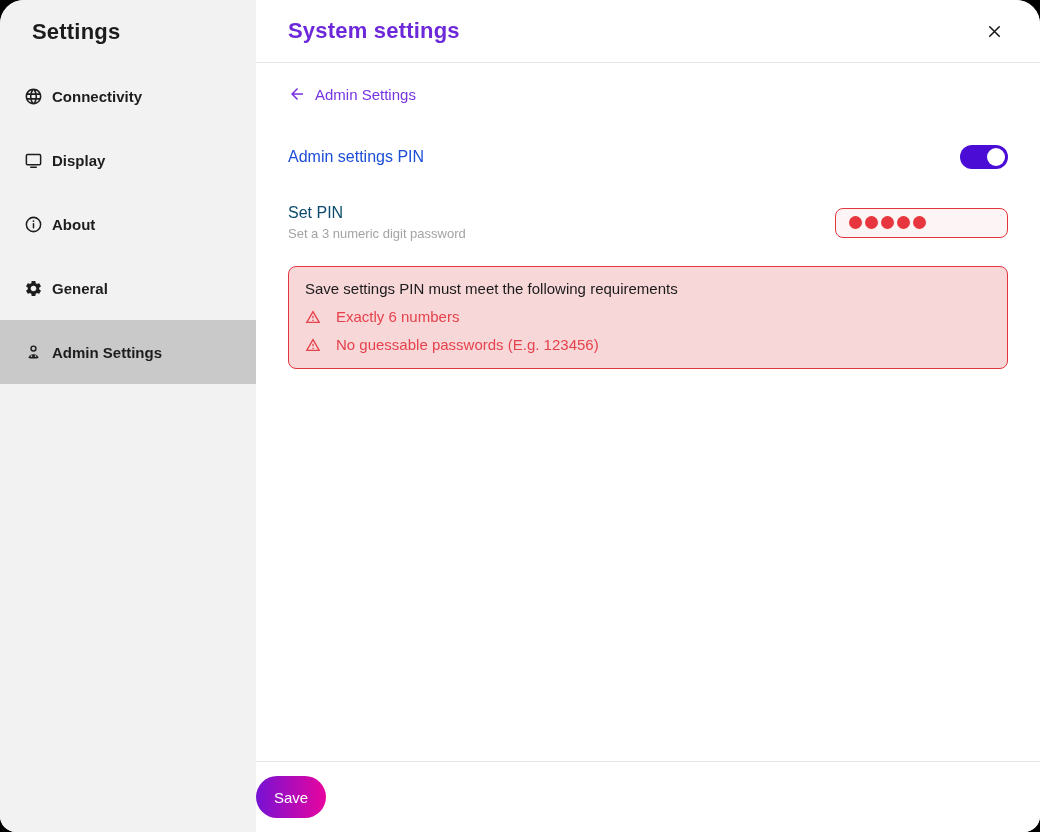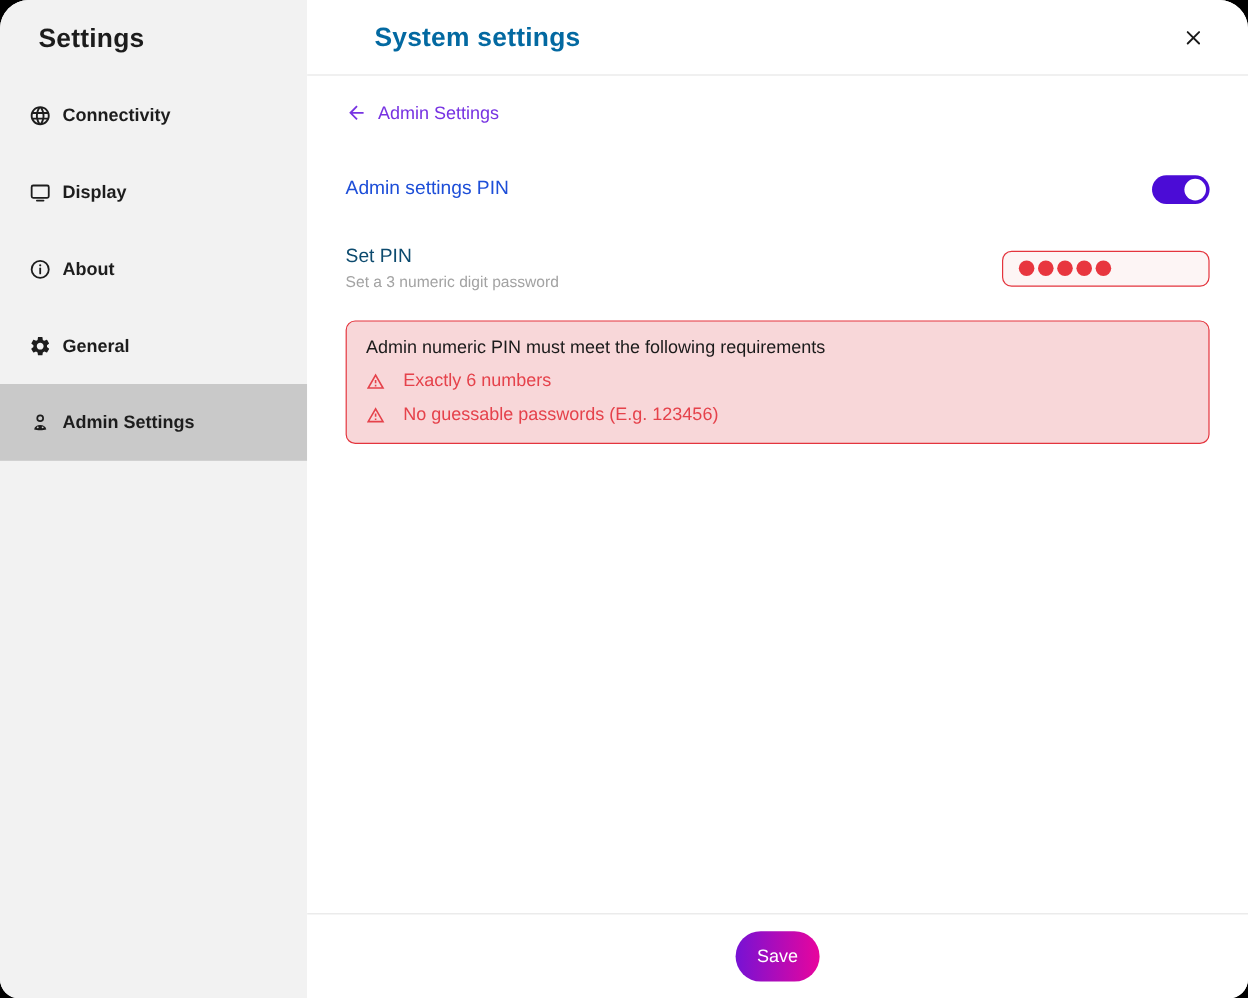--- a/index.html
+++ b/index.html
@@ -75,23 +75,22 @@
     flex: 0 0 62px;
     display: flex;
     align-items: center;
     justify-content: space-between;
     padding: 0 32px;
     border-bottom: 1px solid #e7e7e7;
   }
   .header-title {
     font-size: 22px;
     font-weight: 700;
-    color: #0369a1;
+    color: #6d28d9;
     letter-spacing: 0.2px;
-    margin-left: 24px;
   }
   .close-btn {
     width: 28px;
     height: 28px;
     display: flex;
     align-items: center;
     justify-content: center;
     cursor: pointer;
     background: none;
     border: none;
@@ -212,21 +211,21 @@
     color: #e5424b;
   }
   .error-item .wicn { width: 16px; height: 16px; display: inline-flex; color: #e5424b; }
   .error-item .wicn svg { width: 16px; height: 16px; display: block; }
 
   .footer {
     flex: 0 0 70px;
     border-top: 1px solid #e7e7e7;
     display: flex;
     align-items: center;
-    justify-content: center;
+    justify-content: flex-start;
   }
   .save-btn {
     min-width: 68px;
     height: 42px;
     padding: 0 18px;
     border: none;
     border-radius: 21px;
     background: linear-gradient(90deg, #7612d4 0%, #e8059d 100%);
     color: #ffffff;
     font-size: 15px;
@@ -334,21 +333,21 @@
         <div class="pin-input" id="pin-dots">
             <span class="pin-dot"></span>
             <span class="pin-dot"></span>
             <span class="pin-dot"></span>
             <span class="pin-dot"></span>
             <span class="pin-dot"></span>
           </div>
       </div>
 
       <div class="error-box">
-        <div class="error-title">Admin numeric PIN must meet the following requirements</div>
+        <div class="error-title">Save settings PIN must meet the following requirements</div>
         <div class="error-item">
           <span class="wicn">
             <svg viewBox="0 0 24 24">
                 <path fill="currentColor" d="M12 5.99 19.53 19H4.47L12 5.99M12 2 1 21h22L12 2zm1 14h-2v2h2v-2zm0-6h-2v4h2v-4z"></path>
               </svg>
           </span>
           <span>Exactly 6 numbers</span>
         </div>
         <div class="error-item">
           <span class="wicn">

